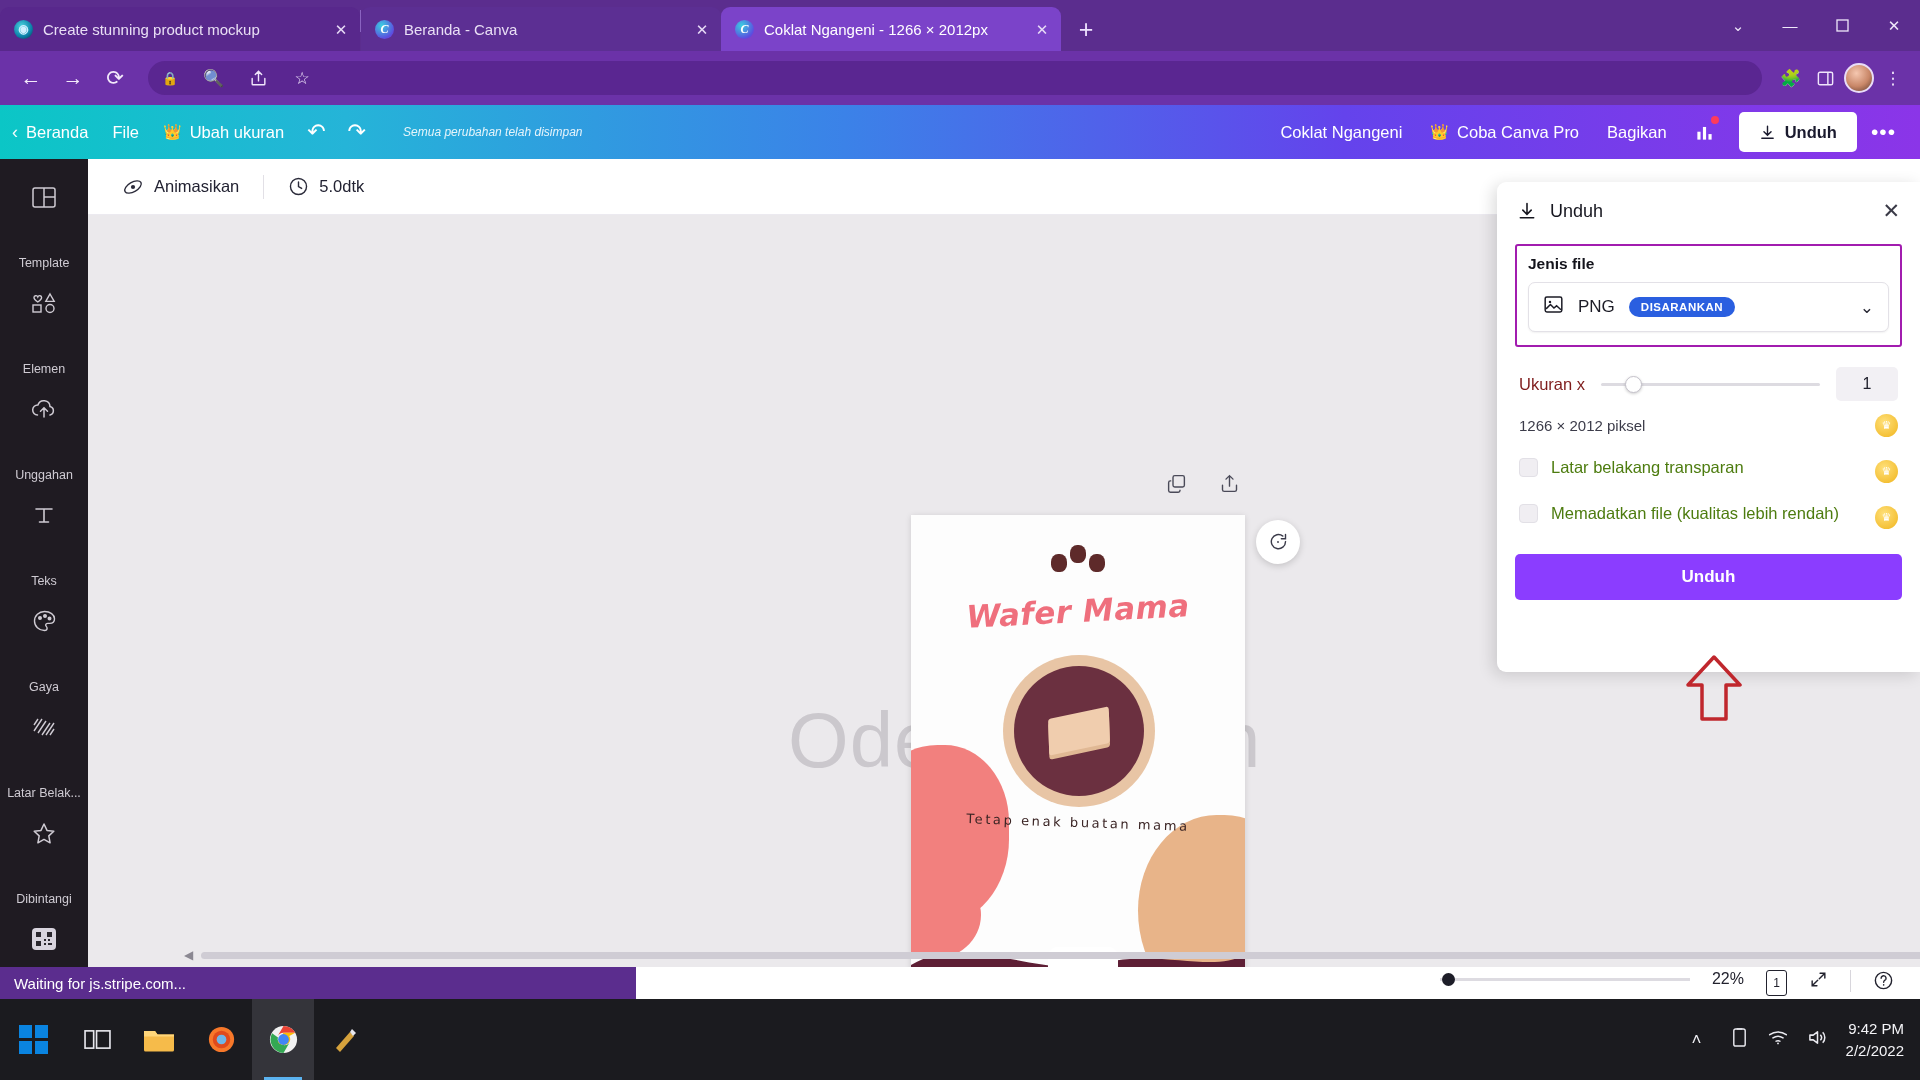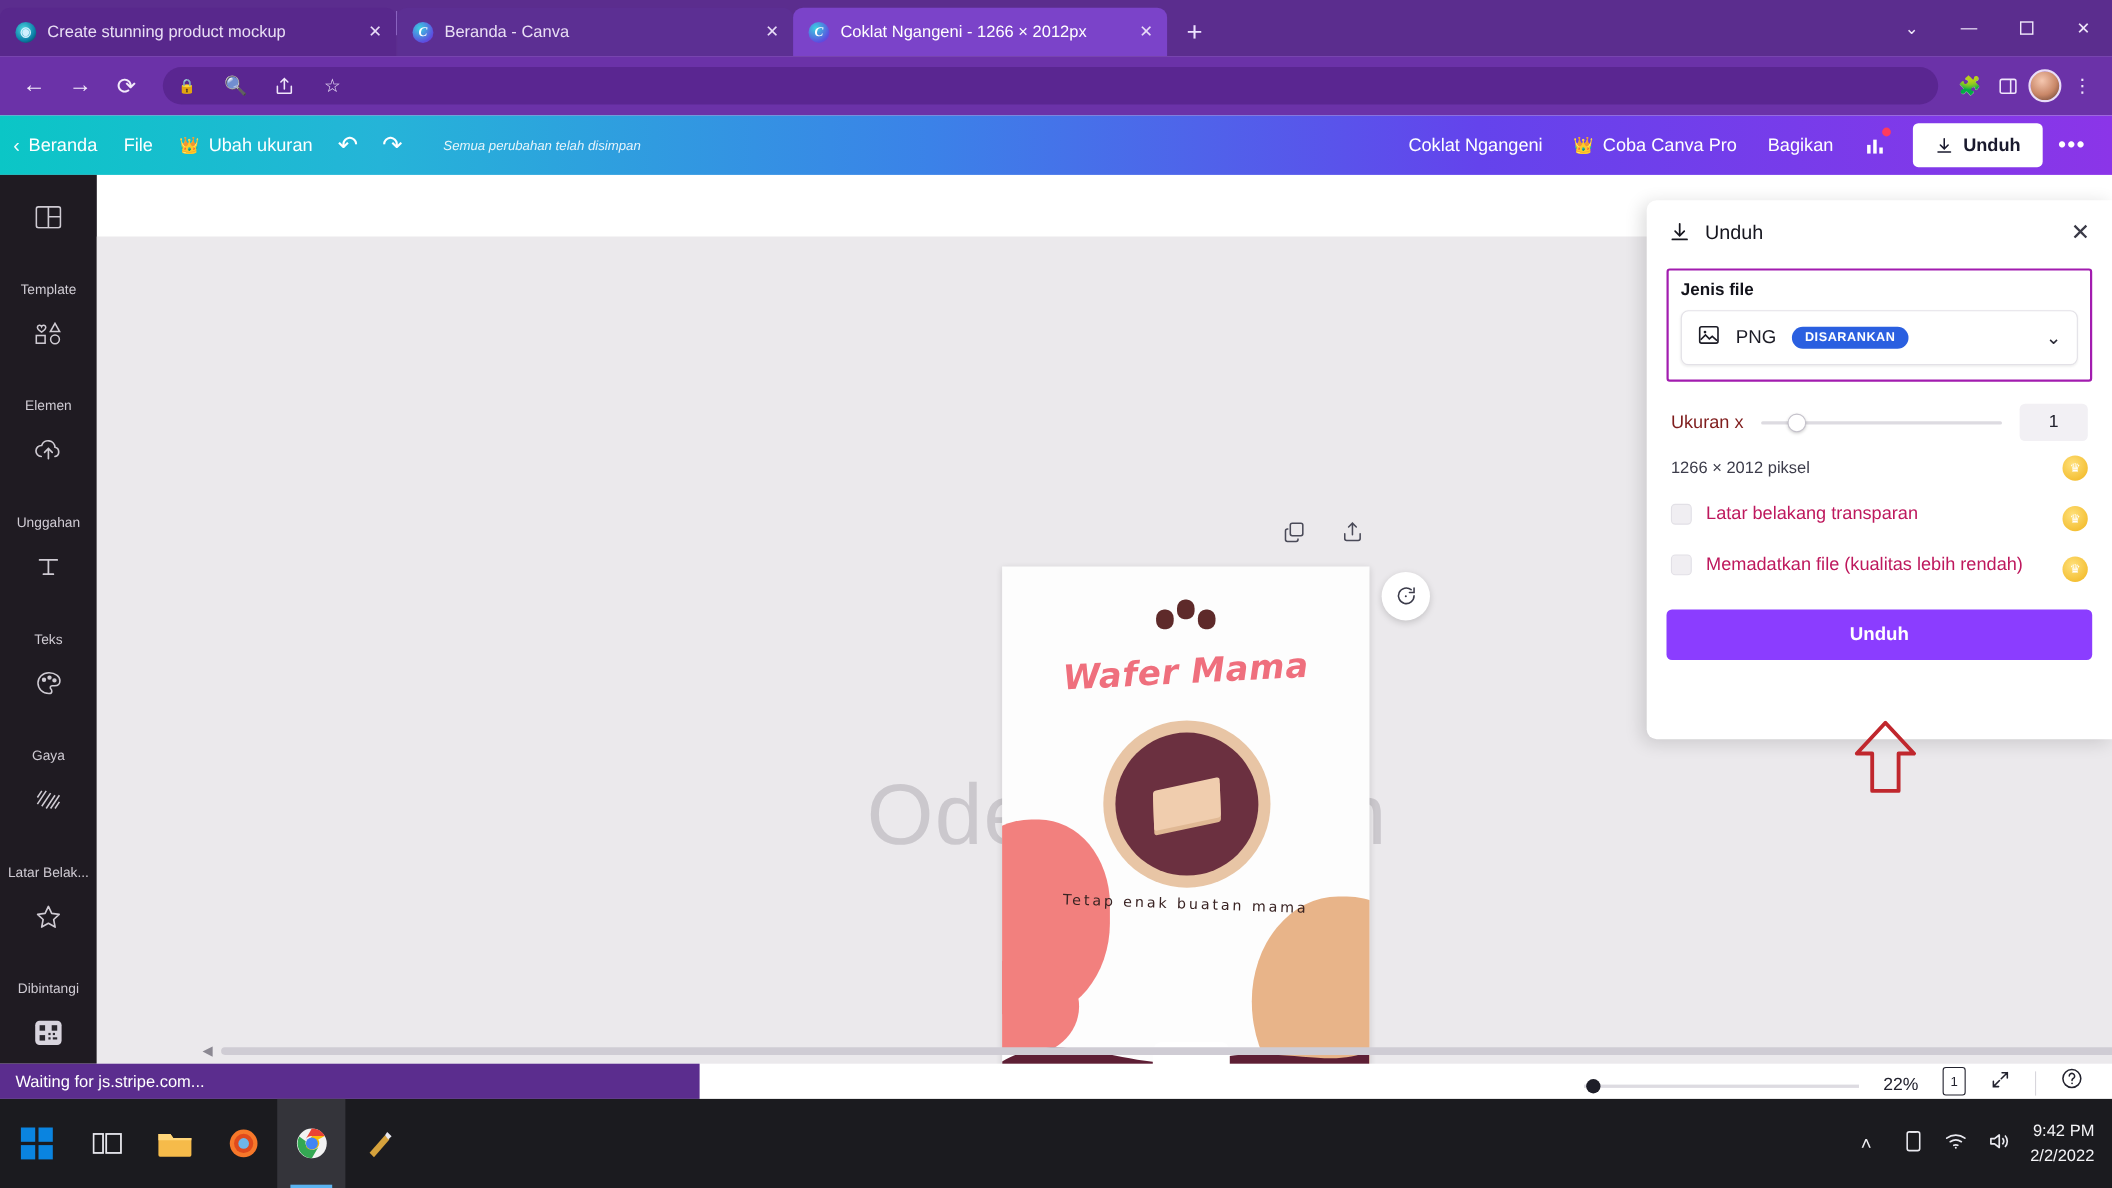--- a/index.html
+++ b/index.html
@@ -234,21 +234,21 @@
     margin-left: auto; width: 23px; height: 23px; border-radius: 50%;
     background: radial-gradient(circle at 40% 35%, #ffe07a, #f0b41c);
     display:flex; align-items:center; justify-content:center; font-size:11px; color:#fff;
   }
   .row-chk { display: flex; align-items: flex-start; gap: 13px; margin-top: 19px; padding: 0 4px; }
   .chkbox {
     width: 19px; height: 19px; border-radius: 4px; flex: 0 0 19px; margin-top: 2px;
     background: #f0eef2; border: 1px solid #e2e0e6;
   }
   .chkbox.plain { background: #fff; border: 1.5px solid #8b8894; }
-  .chk-label { font-size: 16.5px; color: #be185d; line-height: 1.36; flex: 1 1 auto; }
+  .chk-label { font-size: 16.5px; color: #4d7c0f; line-height: 1.36; flex: 1 1 auto; }
   .chk-label.dark { color: #17171f; }
   .row-chk .crown-badge { margin-top: 4px; }
   .btn-dl-main {
     margin: 25px 18px 0; height: 46px; background: #8b3dff; color: #fff;
     border-radius: 5px; display: flex; align-items: center; justify-content: center;
     font-size: 17px; font-weight: 600;
   }
   .arrow-up {
     position: absolute; left: 1684px; top: 655px; width: 60px; height: 68px;
   }
@@ -256,21 +256,21 @@
   
   .statusbar {
     position: absolute; left: 0; bottom: 81px; width: 1920px; height: 32px;
     background: #fff; display: flex; align-items: center;
   }
   .load-toast {
     position: absolute; left: 0; bottom: 81px; height: 32px; width: 636px;
     background: #5b2d8e; color: #fff; font-size: 15px;
     display: flex; align-items: center; padding-left: 14px;
   }
-  .zoom-area { margin-left: auto; display: flex; align-items: flex-end; gap: 22px; padding-right: 26px; }
+  .zoom-area { margin-left: auto; display: flex; align-items: flex-start; gap: 22px; padding-right: 26px; }
   .zoom-slider { width: 250px; height: 18px; display: flex; align-items: center; position: relative; }
   .zoom-track { width: 100%; height: 3px; background: #dddbe1; }
   .zoom-knob { position: absolute; left: 1%; width: 13px; height: 13px; border-radius: 50%; background: #1d1d28; }
   .zoom-pct { font-size: 16px; color: #22222e; }
   .pagecount { border: 1.6px solid #22222e; border-radius: 3px; width: 21px; height: 26px; display:flex; align-items:center; justify-content:center; font-size:12px; color:#22222e; position:relative;}
   .pagecount::after{content:""; position:absolute; right:-4px; top:-3px; width:16px; height:22px; border:1.6px solid #22222e; border-radius:3px; border-left:none; z-index:-1;}
   .sb-icon-btn { font-size: 18px; color: #22222e; }
   .vdiv { width:1px; height:22px; background:#d8d6dc; }
 
   .taskbar {
@@ -482,20 +482,37 @@
       <span class="sb-icon">
         <svg width="25" height="21" viewBox="0 0 25 21" fill="none" stroke="#cfcbd3" stroke-width="1.5">
             <path d="M2 17.5V4h7l2 3h12v10.5a1 1 0 01-1 1H3a1 1 0 01-1-1z"></path>
           </svg>
       </span>
       <span class="sb-label">Folder</span>
     </div>
     <div class="sb-dots">•••</div>
   </div>
 
+  <div class="subbar">
+    <div class="sub-item">
+      <svg width="22" height="22" viewBox="0 0 24 24" fill="none" stroke="#2b2b3a" stroke-width="1.5">
+          <ellipse cx="12" cy="12" rx="10" ry="5.2" transform="rotate(-30 12 12)"></ellipse>
+          <circle cx="12" cy="12" r="2.3" fill="#2b2b3a" stroke="none"></circle>
+        </svg>
+      <span>Animasikan</span>
+    </div>
+    <div class="sub-div"></div>
+    <div class="sub-item">
+      <svg width="21" height="21" viewBox="0 0 24 24" fill="none" stroke="#2b2b3a" stroke-width="1.6">
+          <circle cx="12" cy="12" r="9.2"></circle>
+          <path d="M12 6.8V12l3.6 2.2" stroke-linecap="round"></path>
+        </svg>
+      <span>5.0dtk</span>
+    </div>
+  </div>
 
   <div class="canvas-area">
     <div class="watermark">Odebery.com</div>
 
     <div class="page-tools">
       <span>
         <svg width="21" height="21" viewBox="0 0 24 24" fill="none" stroke="#4a4a58" stroke-width="1.6">
             <rect x="8" y="3" width="13" height="13" rx="2"></rect>
             <path d="M16 19v1a2 2 0 01-2 2H5a2 2 0 01-2-2v-9a2 2 0 012-2h1"></path>
           </svg>

